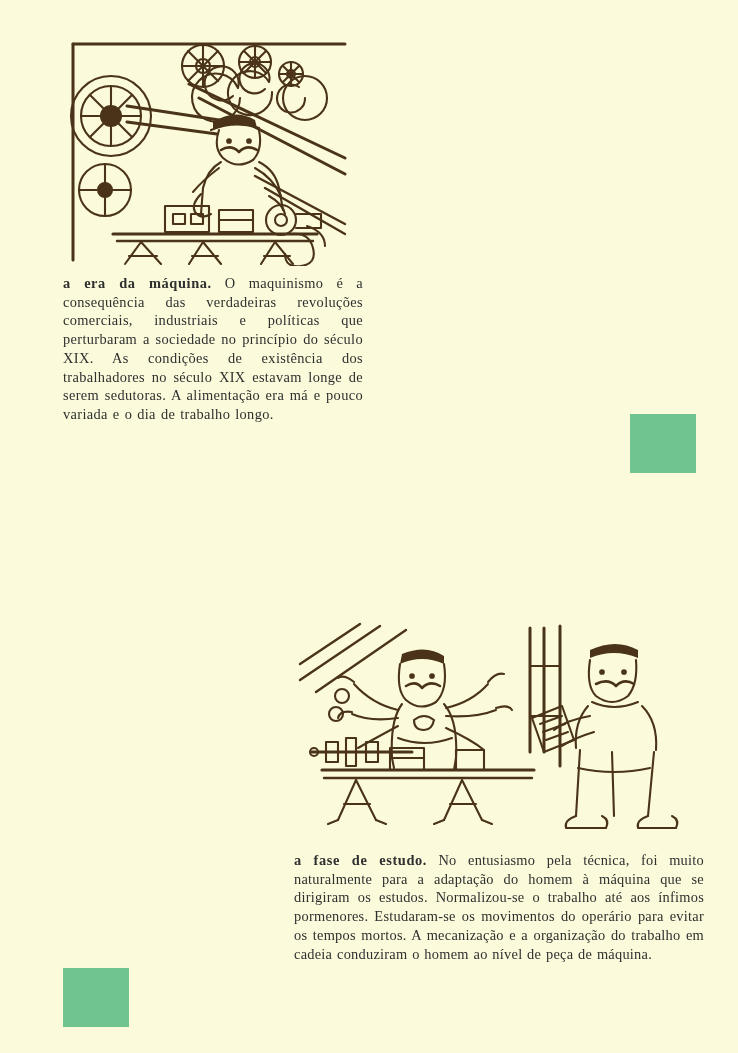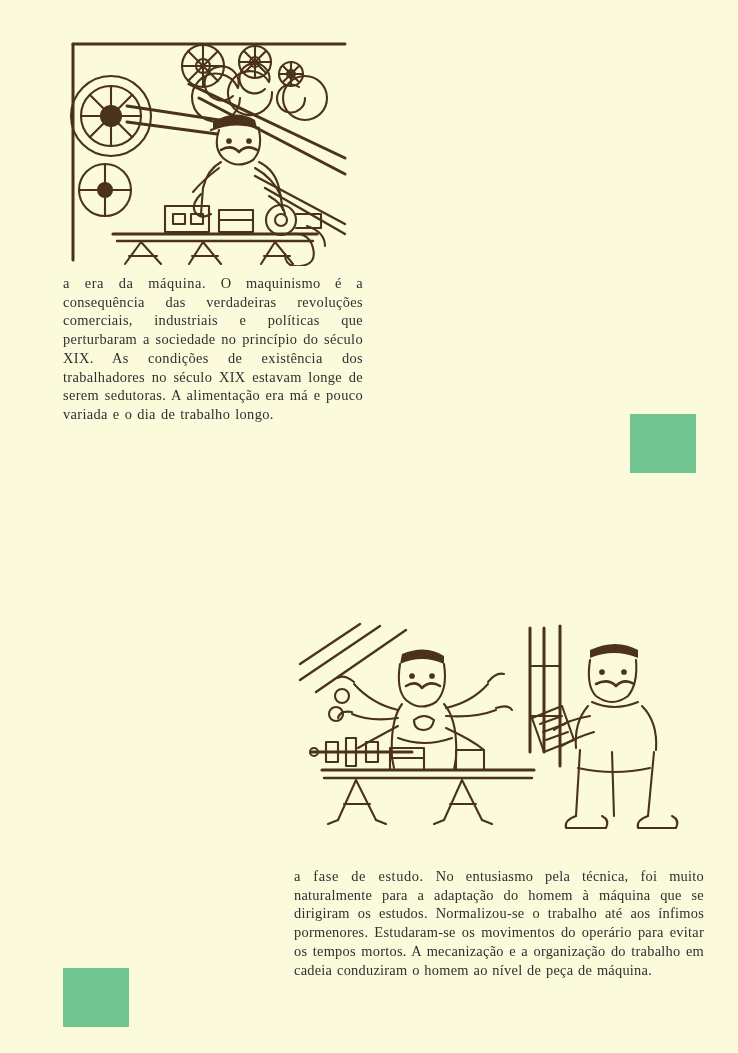--- a/index.html
+++ b/index.html
@@ -77,26 +77,26 @@
     word-spacing: 0.6px;
     color: #2f2f2f;
   }
   #caption-machine-age {
     width: 300px;
     letter-spacing: 0.35px;
     word-spacing: 1.1px;
   }
   #caption-study-phase {
     width: 410px;
-    margin-top: 22px;
+    margin-top: 6px;
     letter-spacing: 0.25px;
     word-spacing: 0.9px;
   }
   .caption .lead {
-    font-weight: normal;
+    font-weight: bold;
     letter-spacing: 0.6px;
   }
 </style>
 </head>
 <body>
 
 <div class="page">
 
   <div class="green-square" id="green-square-right"></div>
   <div class="green-square" id="green-square-left"></div>

